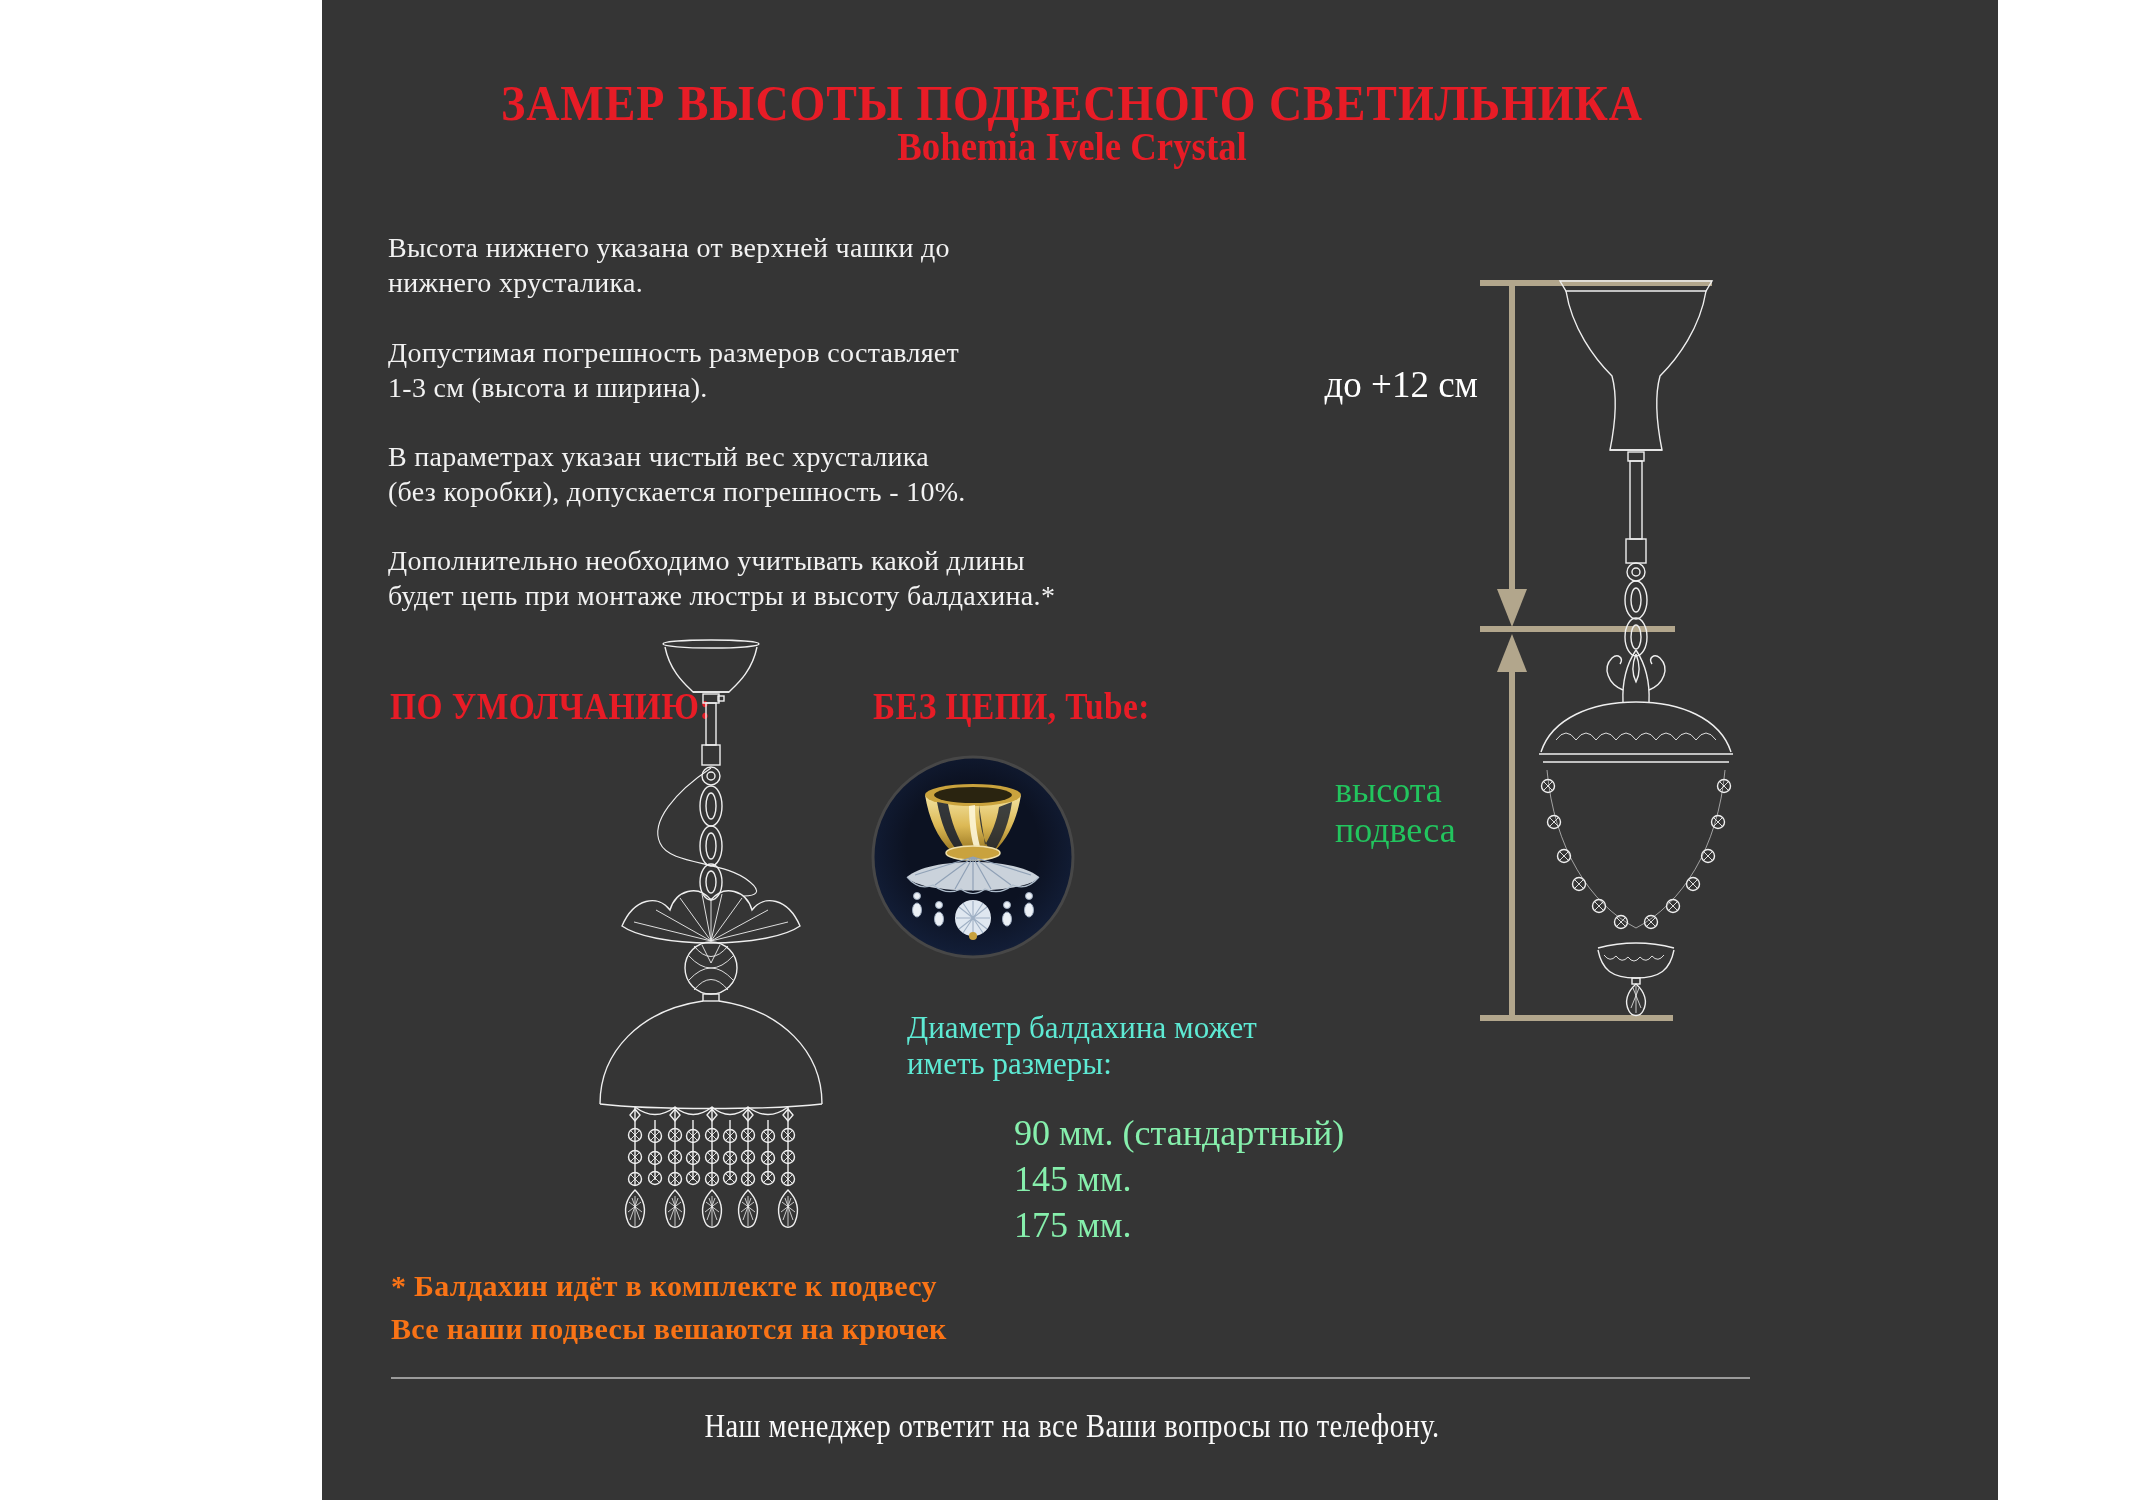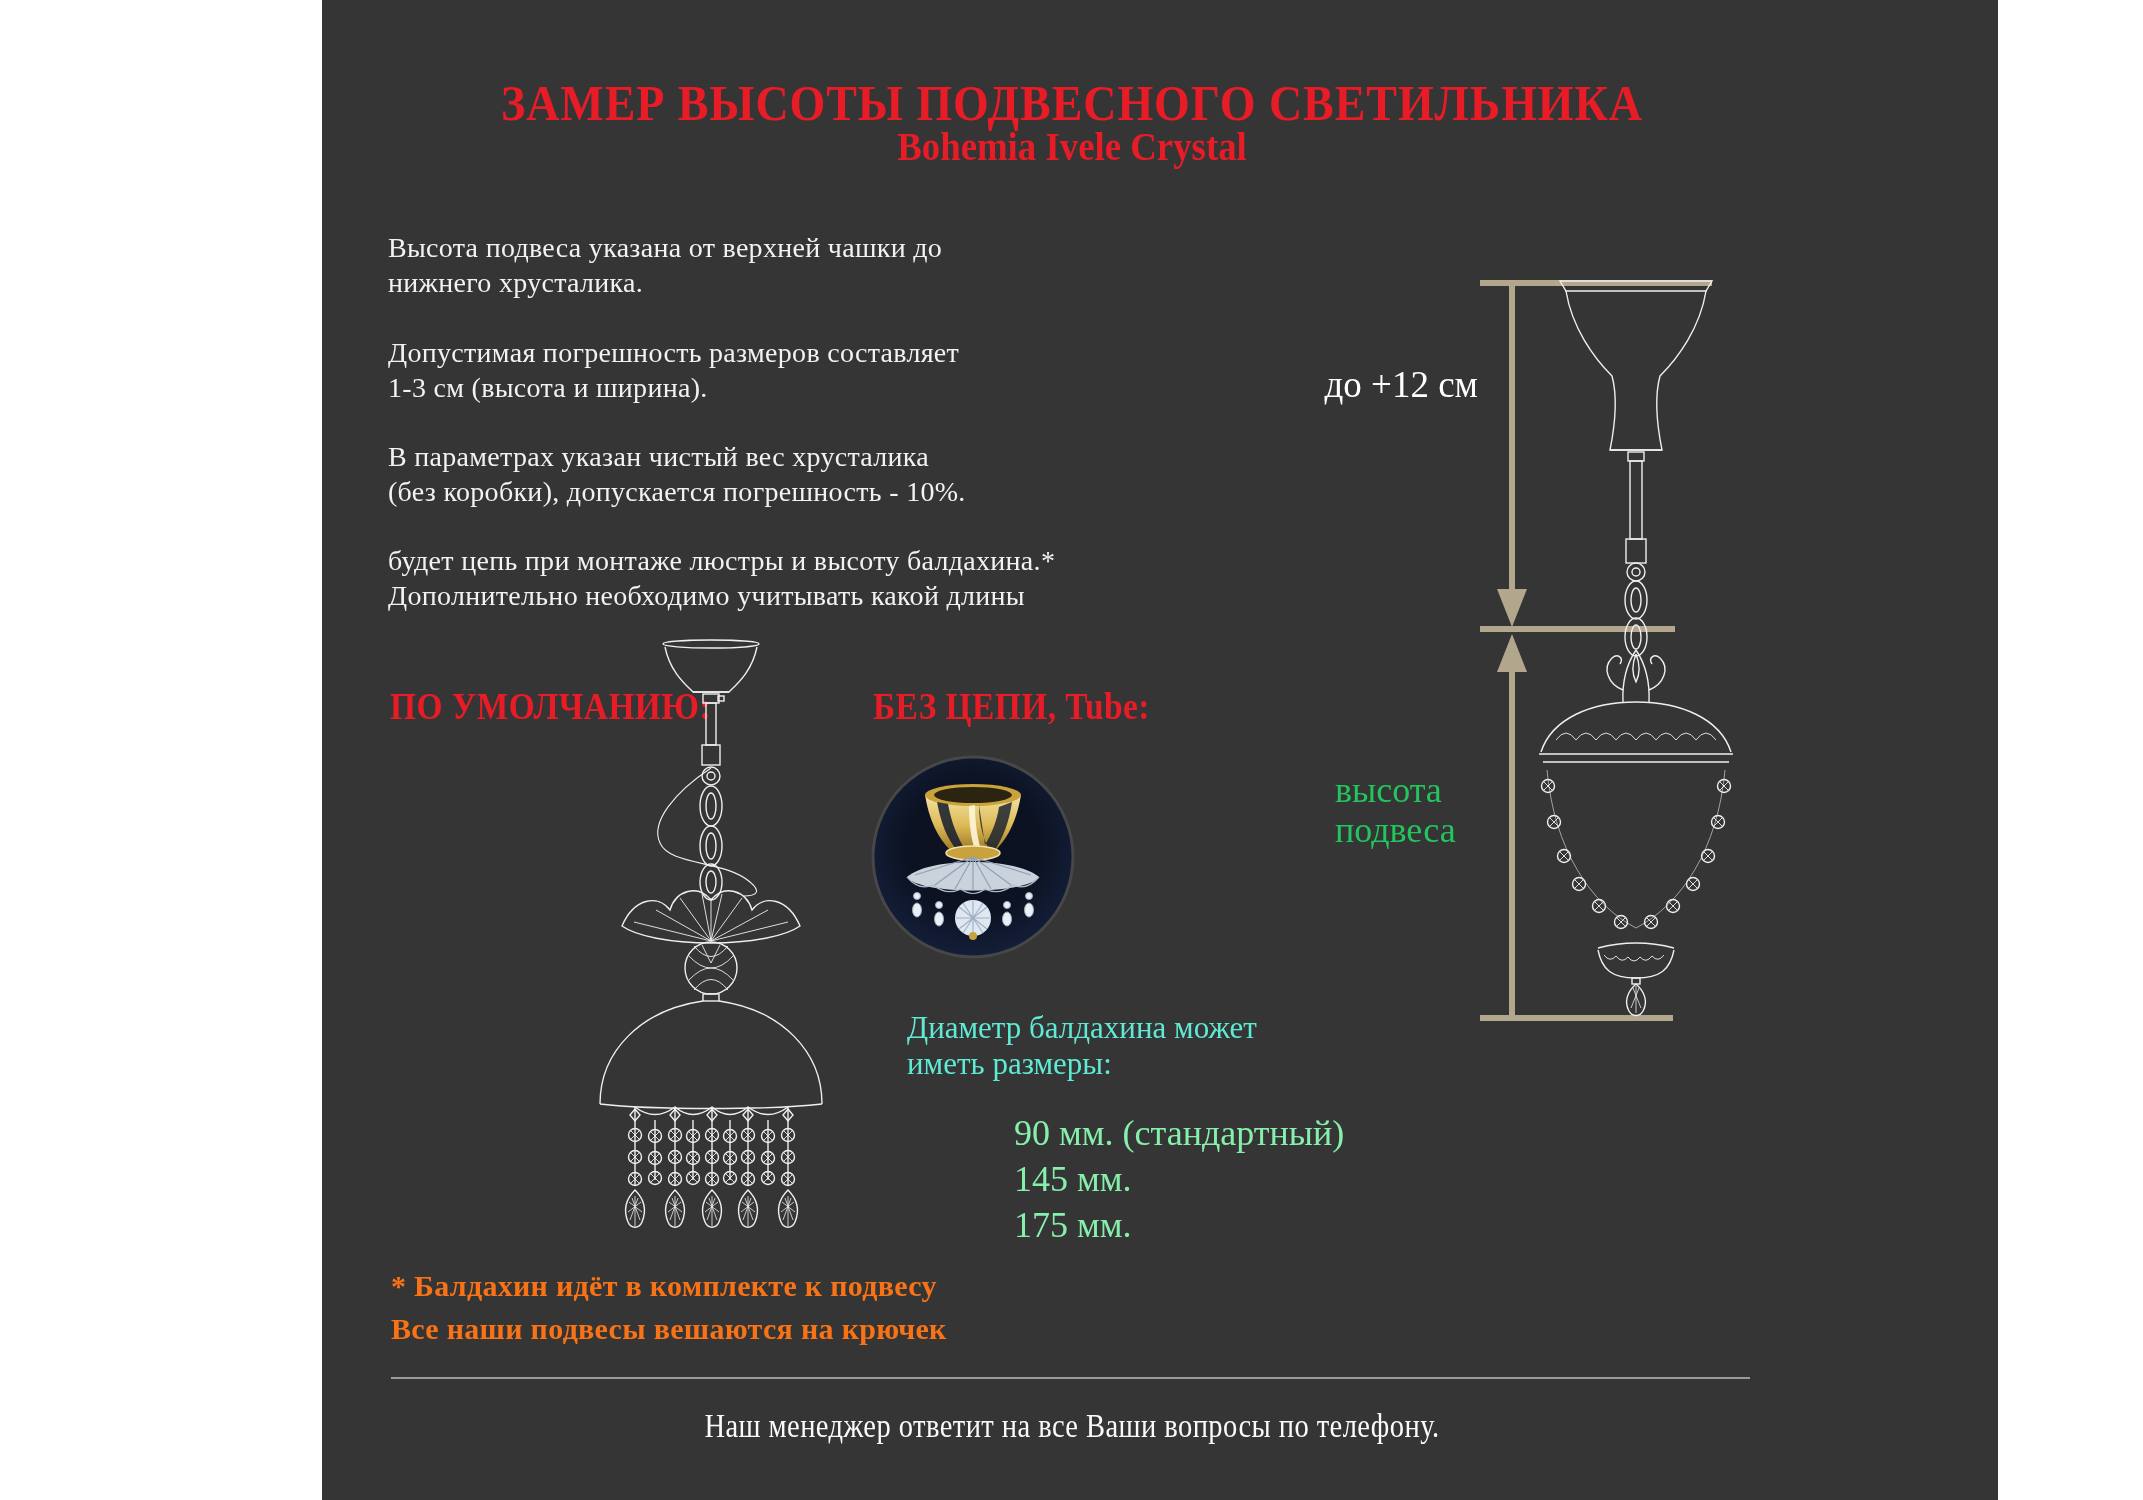--- a/index.html
+++ b/index.html
@@ -30,34 +30,34 @@
 </head>
 <body>
 
 <div id="page">
   <div id="panel">
 
     <div class="abs ttl1">ЗАМЕР ВЫСОТЫ ПОДВЕСНОГО СВЕТИЛЬНИКА</div>
     <div class="abs ttl2">Bohemia Ivele Crystal</div>
 
     <div class="abs para p1">
-      <div>Высота подвеса указана от верхней чашки до</div>
+      <div>Высота нижнего указана от верхней чашки до</div>
       <div>нижнего хрусталика.</div>
     </div>
     <div class="abs para p2">
       <div>Допустимая погрешность размеров составляет</div>
       <div>1-3 см (высота и ширина).</div>
     </div>
     <div class="abs para p3">
       <div>В параметрах указан чистый вес хрусталика</div>
       <div>(без коробки), допускается погрешность - 10%.</div>
     </div>
     <div class="abs para p4">
+      <div>Дополнительно необходимо учитывать какой длины</div>
       <div>будет цепь при монтаже люстры и высоту балдахина.*</div>
-      <div>Дополнительно необходимо учитывать какой длины</div>
     </div>
 
     <div class="abs redlbl lbl-default">ПО УМОЛЧАНИЮ:</div>
     <div class="abs redlbl lbl-nochain">БЕЗ ЦЕПИ, Tube:</div>
 
     <div class="abs dim-top">до +12 см</div>
     <div class="abs dim-bot">
       <div>высота</div>
       <div>подвеса</div>
     </div>

